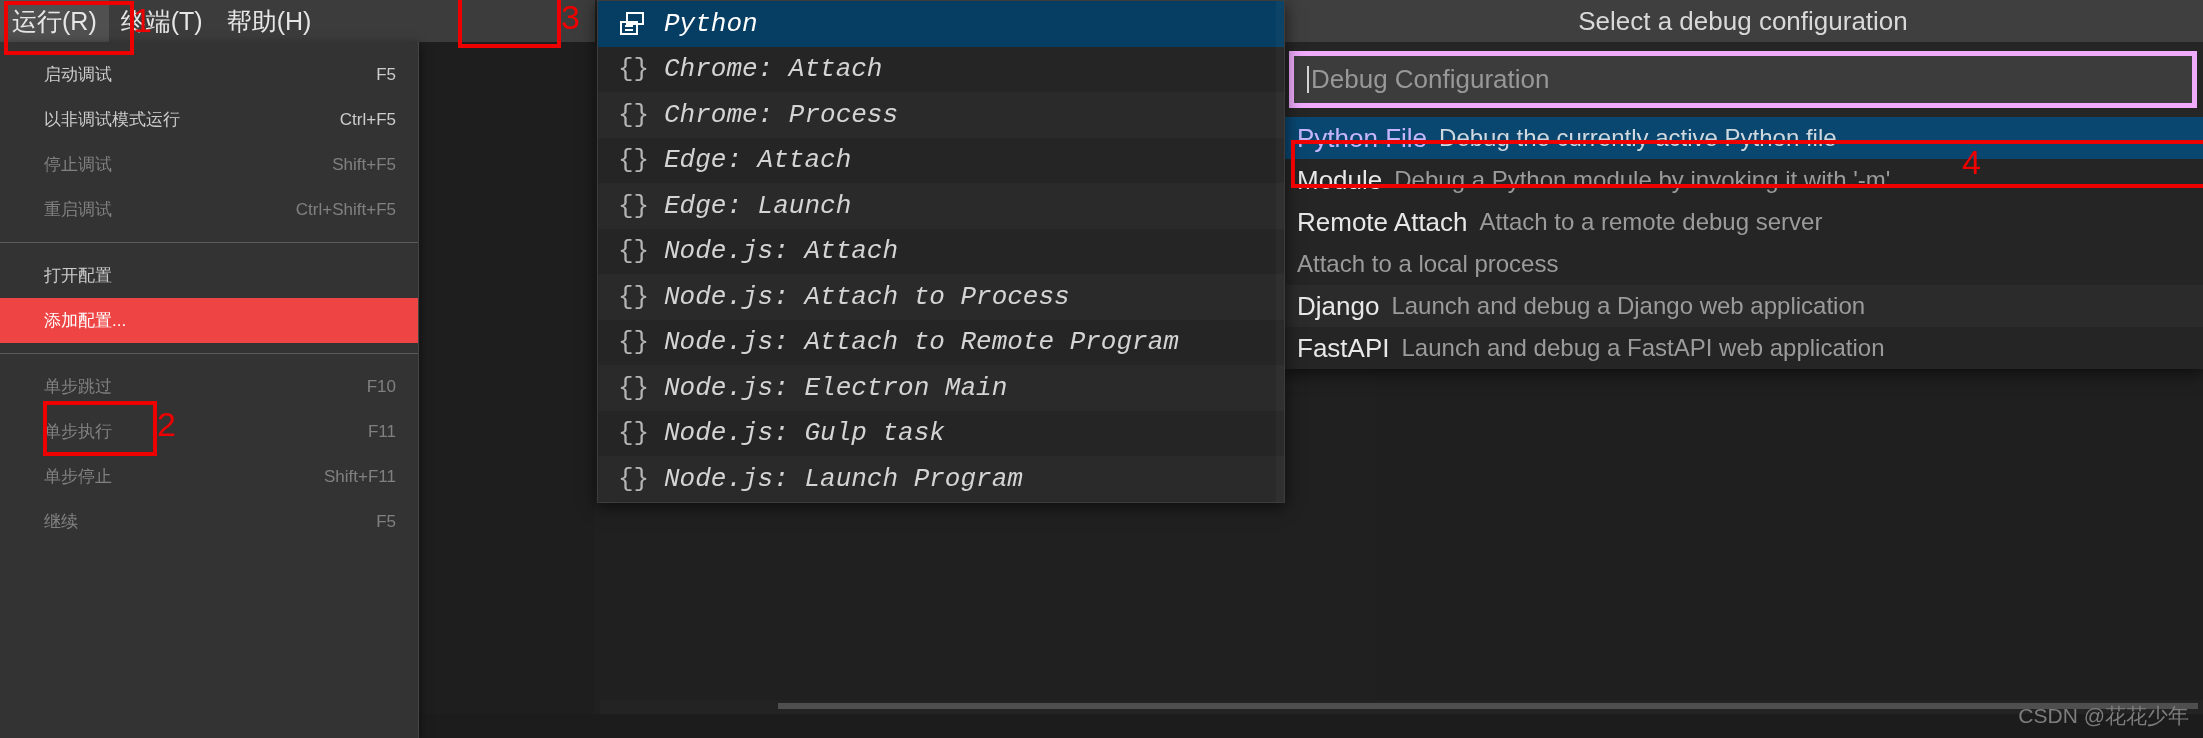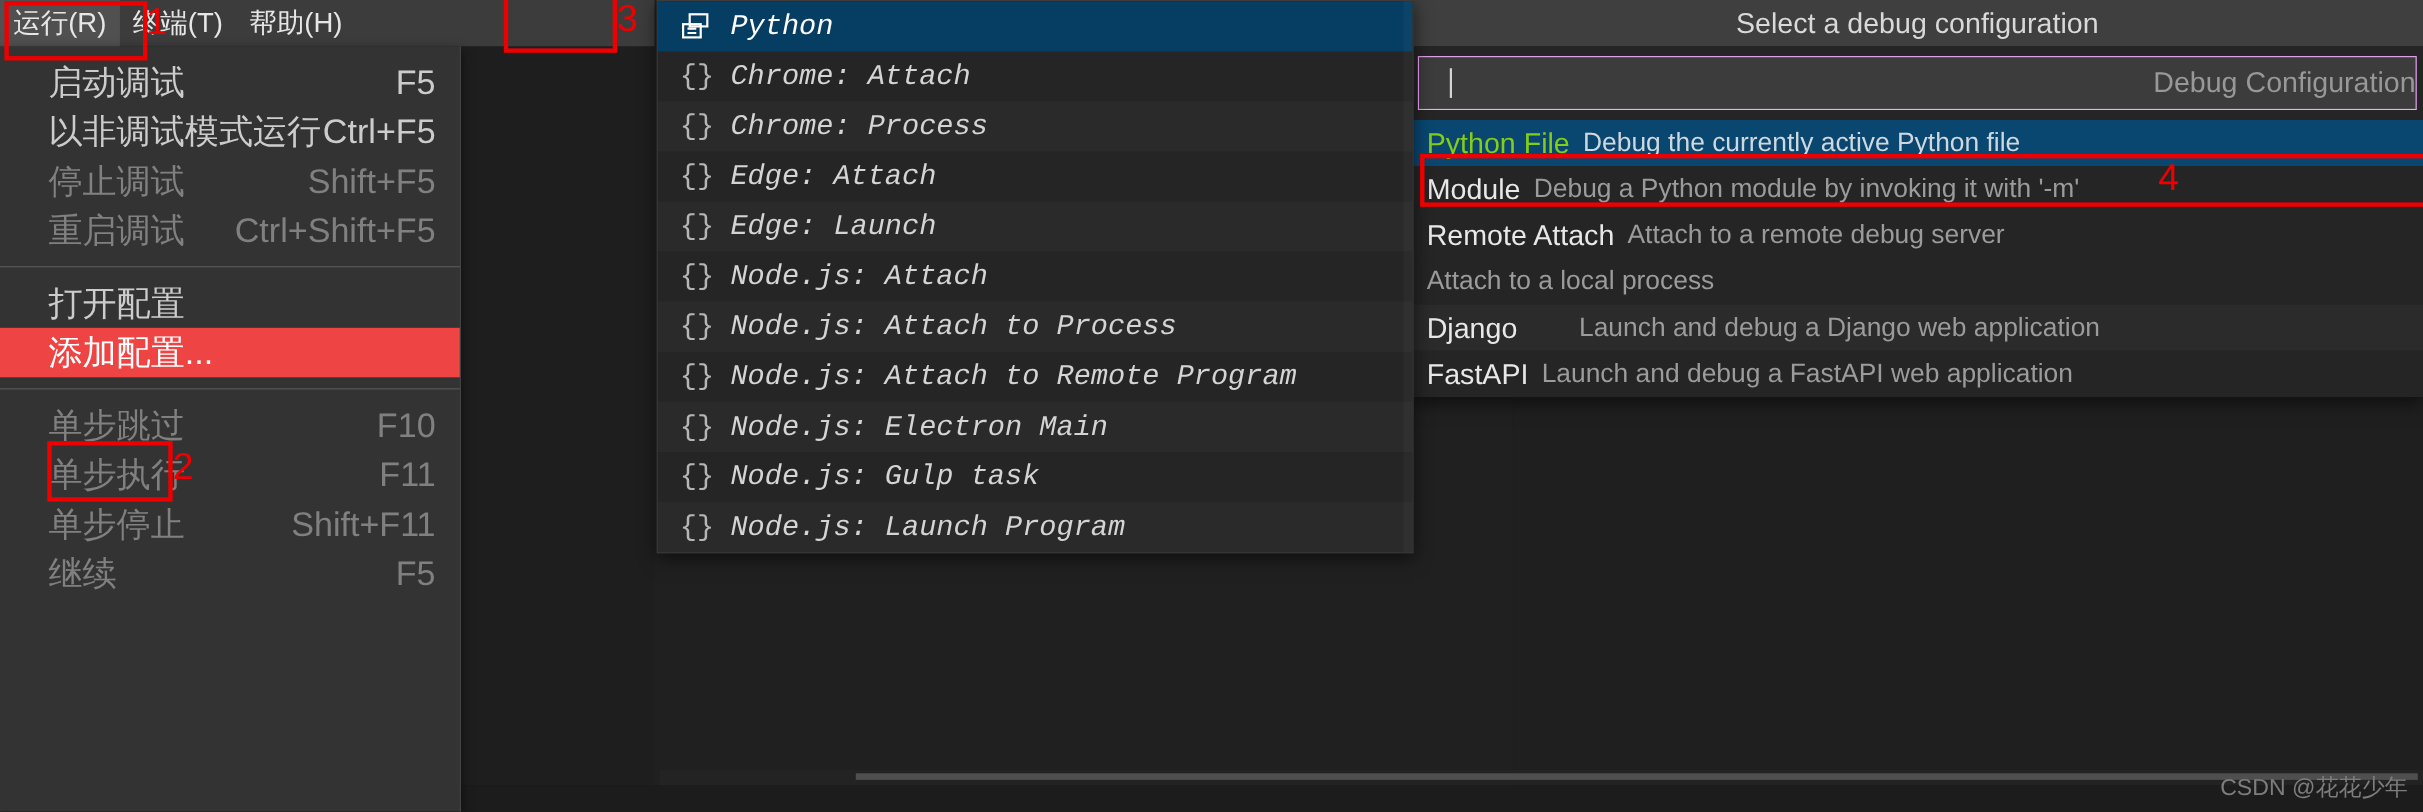--- a/index.html
+++ b/index.html
@@ -94,21 +94,21 @@
   .run-menu {
     position: absolute;
     left: 0; top: 42px;
     width: 418px;
     height: 696px;
     background: #333333;
     border-right: 1px solid #454545;
     box-shadow: 0 3px 10px rgba(0,0,0,0.55);
     z-index: 6;
     color: #cccccc;
-    font-size: 31px;
+    font-size: 17px;
   }
   .menu-row {
     position: relative;
     height: 45px;
     display: flex;
     align-items: center;
     padding: 0 22px 0 44px;
     white-space: nowrap;
   }
   .menu-row .label { flex: 0 0 auto; }
@@ -199,54 +199,53 @@
     justify-content: center;
     white-space: nowrap;
   }
   .qp-inputwrap {
     padding: 9px 6px 9px 6px;
     background: #252526;
   }
   .qp-input {
     height: 47px;
     background: #3c3c3c;
-    border: 1px solid #f0abfc;
-    display: flex;
-    align-items: center;
-    padding-left: 28px;
+    border: 5px solid #f0abfc;
+    display: flex;
+    align-items: center;
+    padding-left: 13px;
     position: relative;
-    justify-content: space-between;
   }
   .qp-caret {
     width: 2px;
     height: 27px;
     background: #d4d4d4;
     margin-right: 2px;
   }
   .qp-placeholder {
     color: #989898;
     font-size: 26px;
     white-space: nowrap;
   }
   .qp-row {
     height: 42px;
     display: flex;
     align-items: center;
     padding-left: 14px;
     white-space: nowrap;
     background: #252526;
   }
-  .qp-row.alt { background: #2b2b2c; gap: 44px; }
+  .qp-row.alt { background: #2b2b2c; }
   .qp-row.selected { background: #094771; }
   .qp-label {
     color: #e8e8e8;
     font-size: 26px;
     margin-right: 12px;
   }
-  .qp-row.selected .qp-label { color: #84cc16; }
+  .qp-row.selected .qp-label { color: #c4b5fd; }
   .qp-desc {
     color: #9b9b9b;
     font-size: 24px;
   }
   .qp-row.selected .qp-desc { color: #cfd8de; }
 
   
   .ann-box {
     position: absolute;
     border: 4px solid #ee0000;

